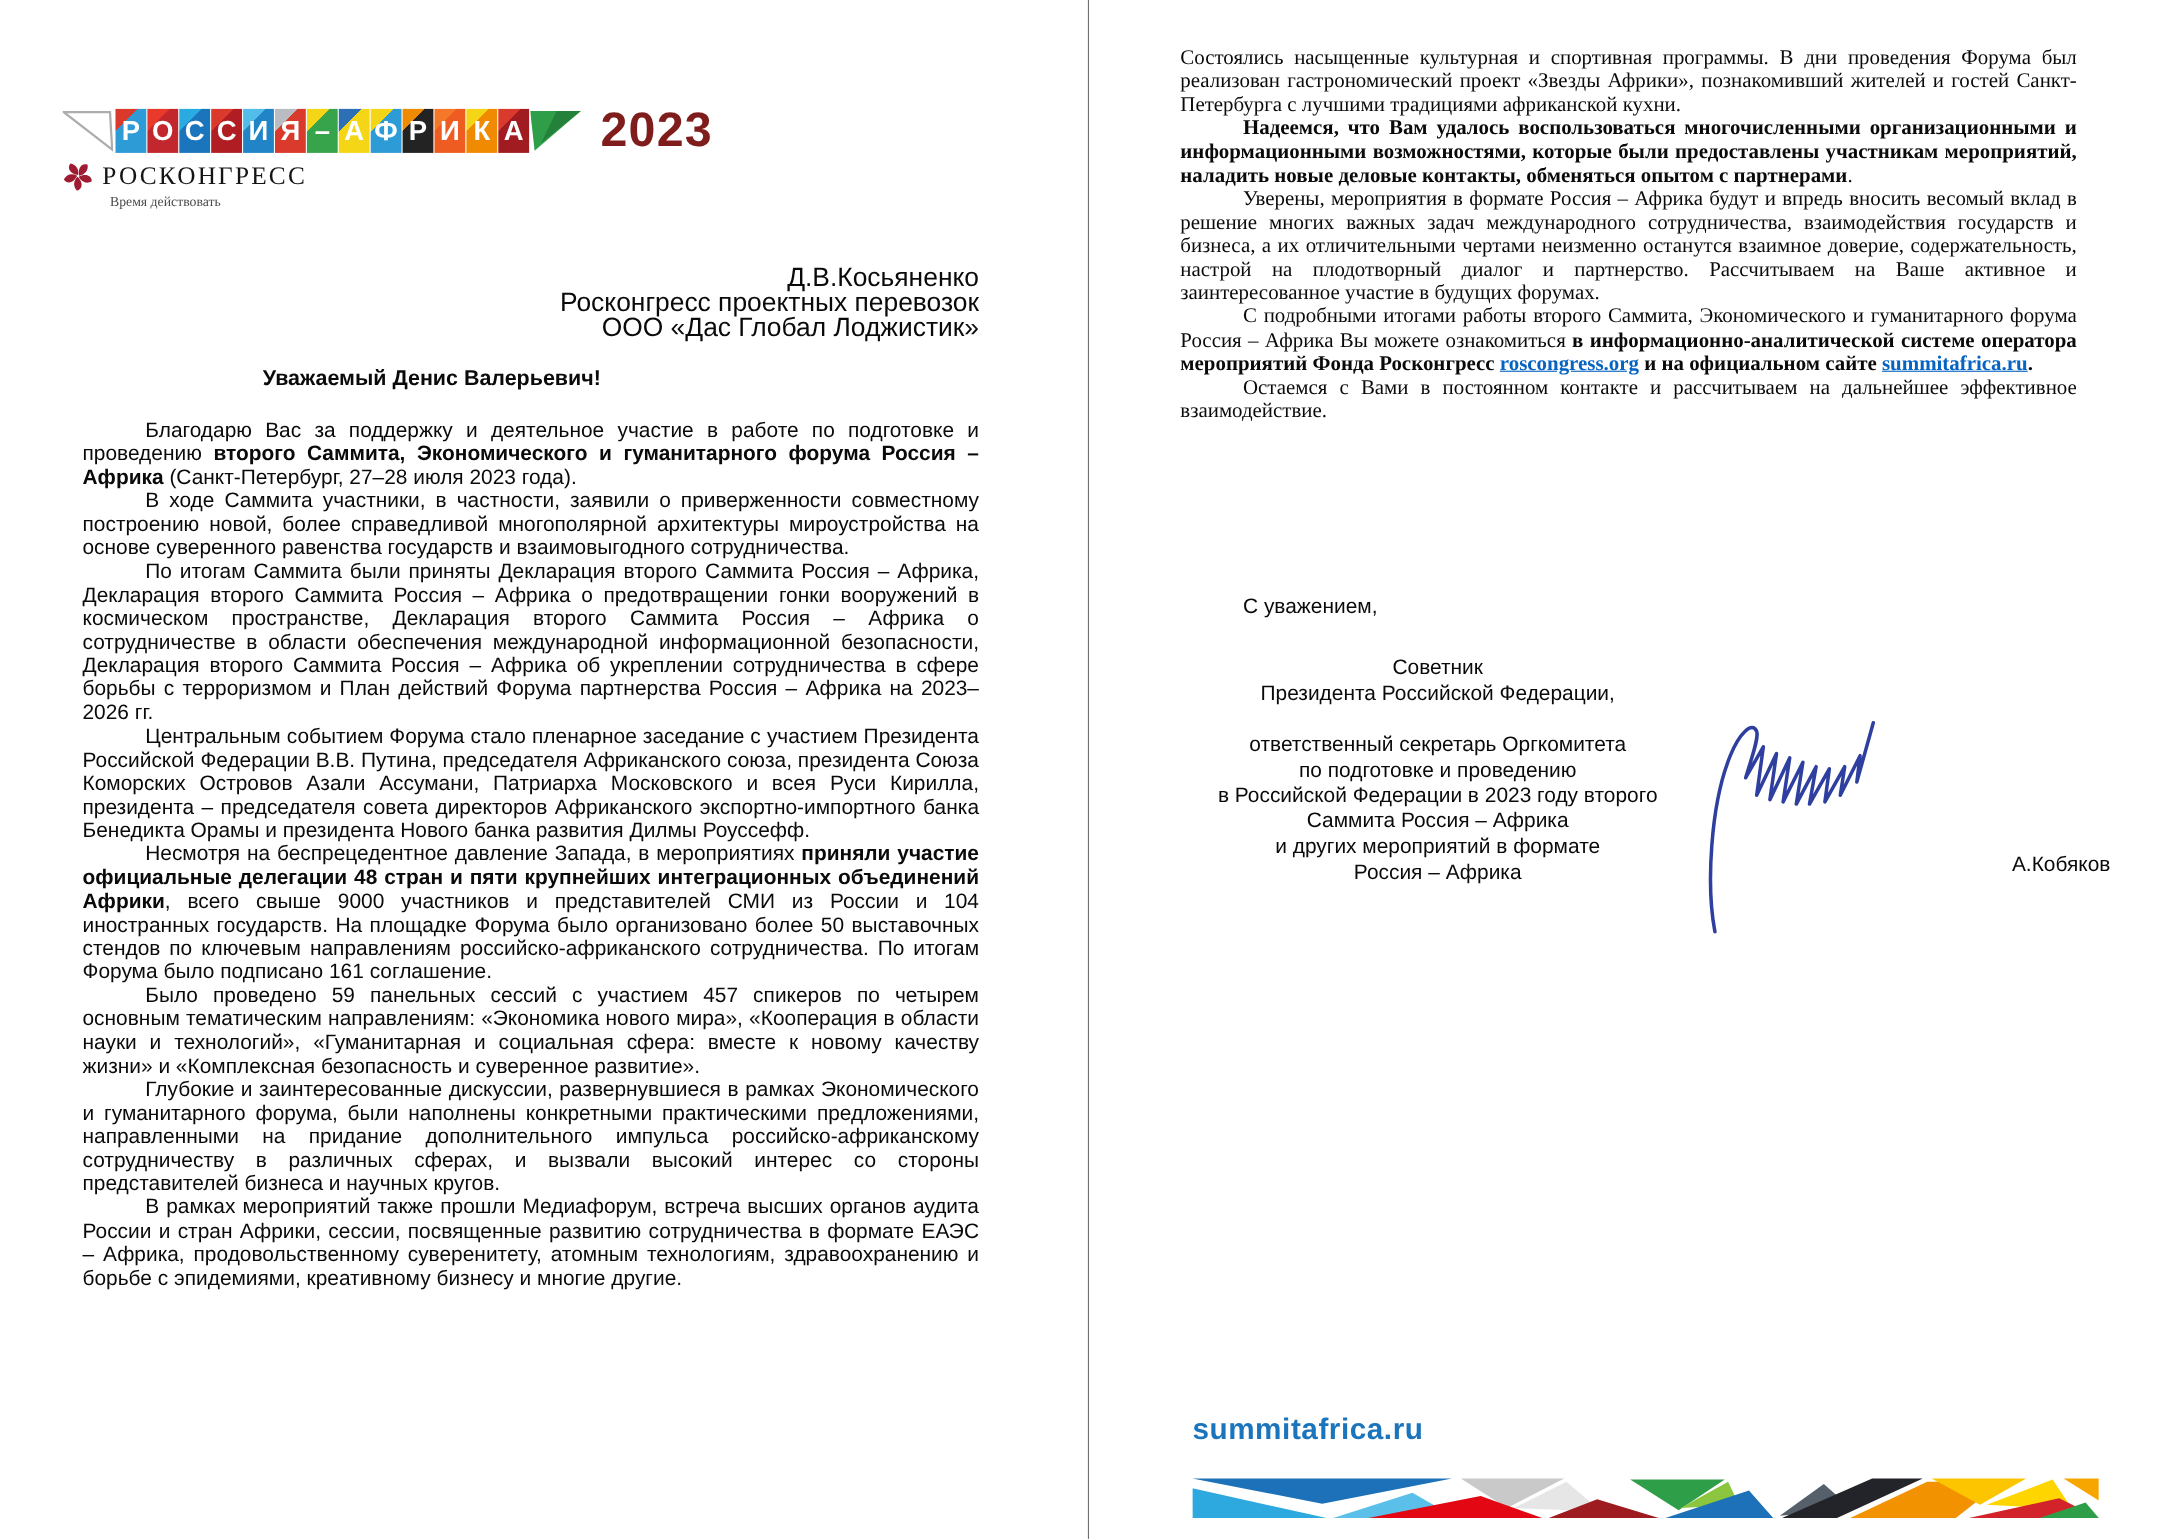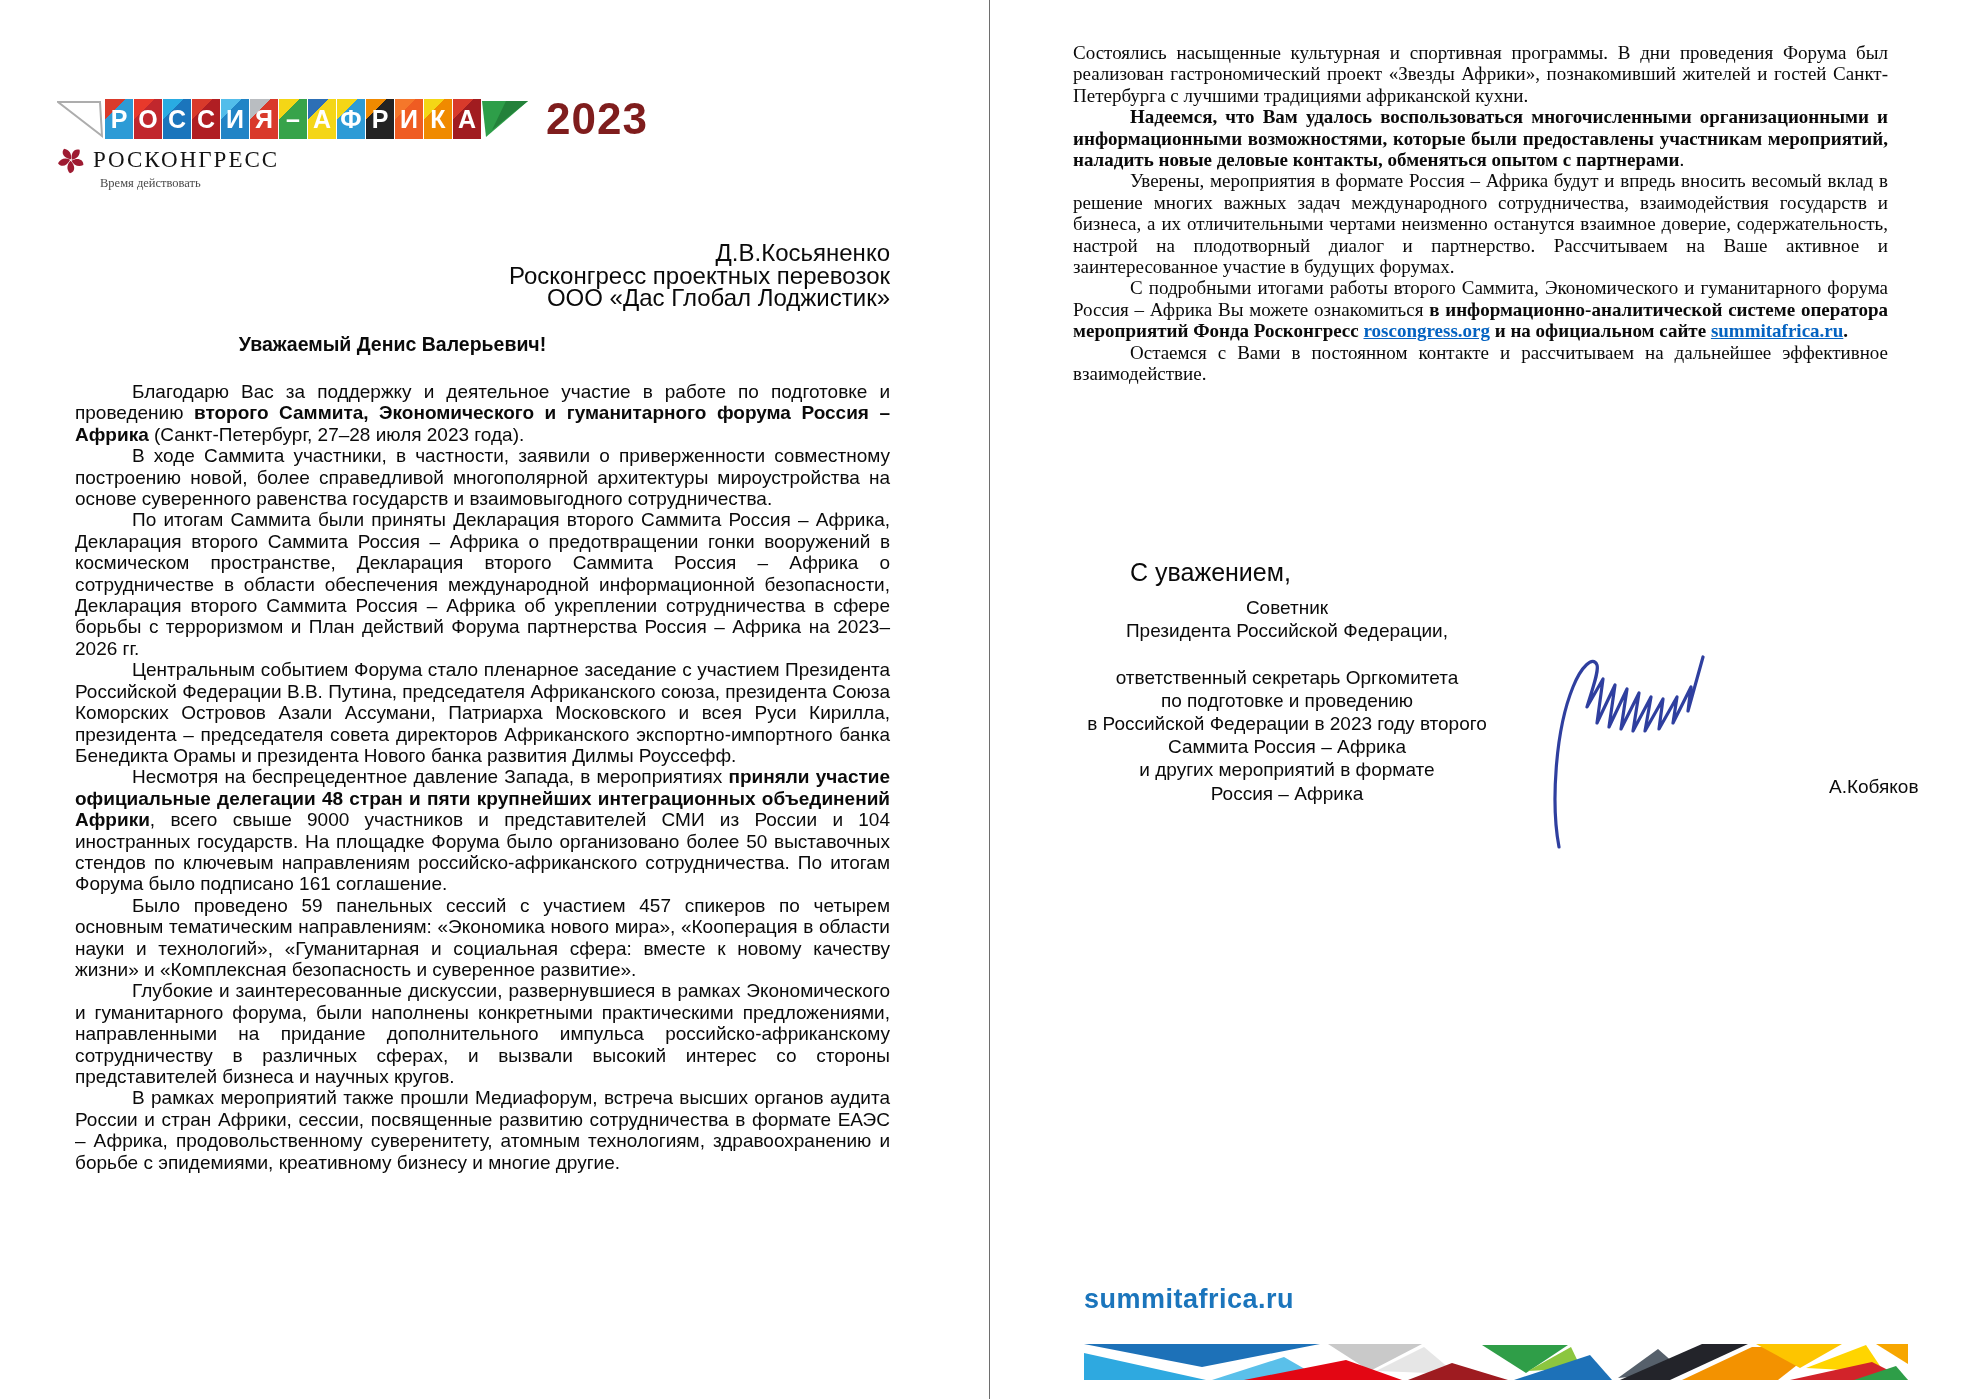--- a/index.html
+++ b/index.html
@@ -26,22 +26,22 @@
   #salutation{position:absolute;left:75px;top:333px;width:815px;box-sizing:border-box;padding-right:180px;
               text-align:center;font-weight:bold;font-size:19.5px;}
   .body-col{position:absolute;width:815px;font-size:19px;line-height:21.4px;text-align:justify;}
   #body-left{left:75px;top:381px;}
   #body-right{left:83px;top:42px;font-family:Liberation Serif, serif;}
   .body-col p{margin:0;text-indent:57px;}
   .body-col p.no-indent{text-indent:0;}
   .lnk{color:#0563c1;text-decoration:underline;font-weight:bold;cursor:pointer;}
 
   
-  #closing{position:absolute;left:140px;top:558px;font-size:25px;}
-  #sig-title{position:absolute;left:52px;top:596px;width:490px;text-align:center;font-size:19px;line-height:23.2px;}
+  #closing{position:absolute;left:140px;top:541px;font-size:19px;}
+  #sig-title{position:absolute;left:72px;top:596px;width:490px;text-align:center;font-size:19px;line-height:23.2px;}
   #sig-title div{min-height:23.2px;}
   #signature-svg{position:absolute;left:555px;top:635px;}
   #signer{position:absolute;left:839px;top:776px;font-size:19px;}
 
   
   #site-logo{position:absolute;left:94px;top:1284px;font-size:27px;font-weight:bold;color:#1b75bc;letter-spacing:0.5px;}
   #stripe-wrap{position:absolute;left:94px;top:1340px;}
 </style>
 </head>
 <body>

